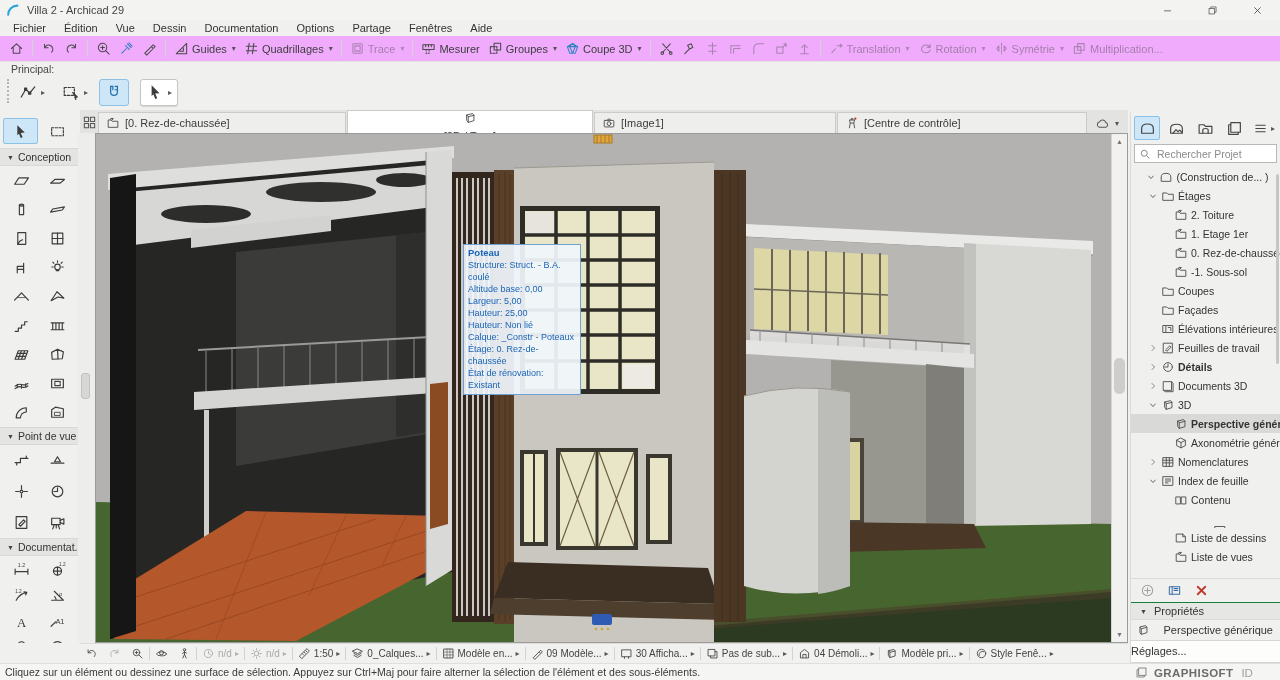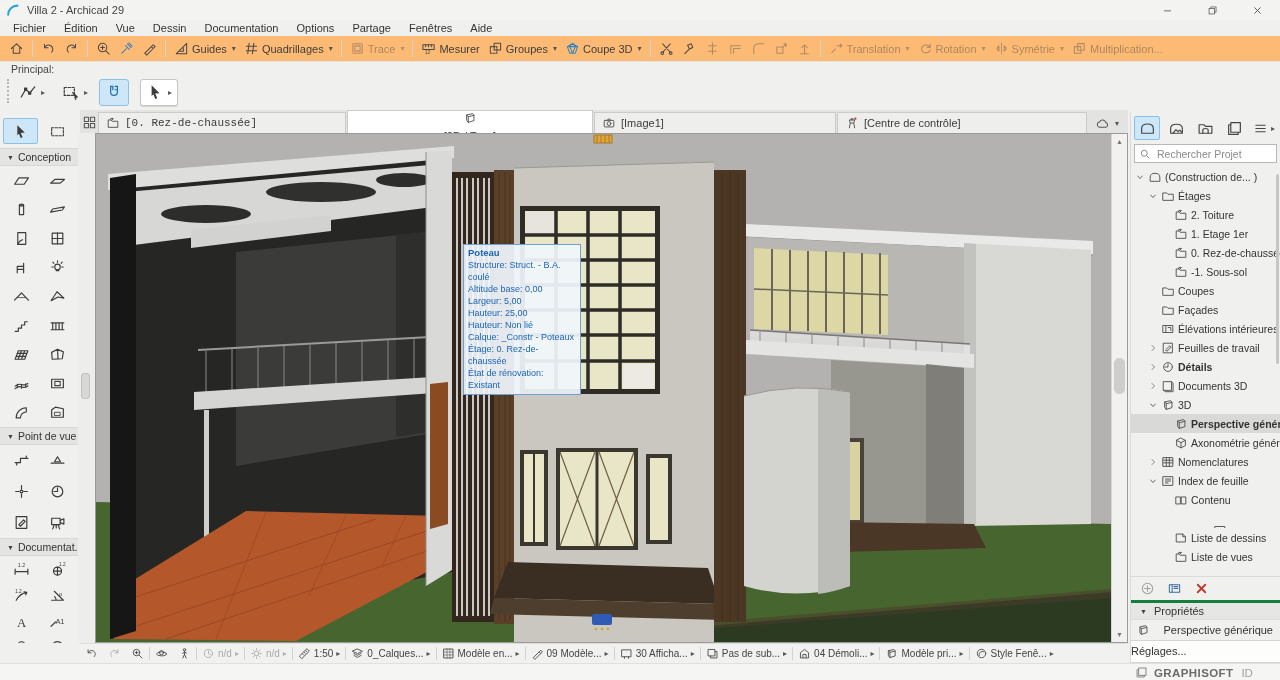--- a/index.html
+++ b/index.html
@@ -23,21 +23,21 @@
   .win-btn { width:45px; height:20px; display:flex; align-items:center; justify-content:center; color:#555; }
   .win-btn .ic { width:11px; height:11px; }
 
   
   .menubar { position:absolute; left:0; top:20px; width:1280px; height:16px;
     display:flex; align-items:center; padding-left:4px; background:#f0f0ef; }
   .menu-item { padding:1px 9px; color:#333; }
 
   
   .toolbar { position:absolute; left:0; top:36px; width:1280px; height:26px;
-    display:flex; align-items:center; padding-left:5px; background:#fdba74;
+    display:flex; align-items:center; padding-left:5px; background:#f0abfc;
     border-bottom:1px solid #e2e2e1; }
   .tbtn { display:flex; align-items:center; gap:3px; padding:3px 4px; border-radius:2px; color:#3d3d3d; white-space:nowrap; }
   .tbtn .ic { color:#4a4a4a; }
   .tsep { width:1px; height:17px; background:#d3d3d2; margin:0 4px; flex:none; }
 
   
   .principal-label { position:absolute; left:11px; top:63px; font-size:10.5px; color:#444; }
   .qhandle { position:absolute; left:7px; top:79px; height:24px; border-left:2px dotted #b5b5b4; }
   .quickbar { position:absolute; left:13px; top:76px; height:32px; display:flex; align-items:center; gap:5px; }
   .qbtn { height:27px; display:flex; align-items:center; gap:2px; padding:0 5px; border-radius:3px; border:1px solid transparent; }
@@ -106,21 +106,21 @@
   .tree-row { height:19px; display:flex; align-items:center; gap:3px; white-space:nowrap; overflow:hidden; font-size:10.5px; color:#333; }
   .tree-row .ic { width:14px; height:14px; color:#555; }
   .tree-row.selected { background:#d9d9d8; font-weight:bold; }
   .expander { width:11px; height:11px; flex:none; display:flex; align-items:center; justify-content:center; color:#555; }
   .expander .ic { width:10px; height:10px; }
   .tree-label { overflow:hidden; text-overflow:clip; }
   .tree-scroll { position:absolute; right:1px; top:8px; width:3px; height:190px; background:#c6c6c5; border-radius:2px; }
   .nav-fill { flex:1; }
   .nav-actions { display:flex; align-items:center; gap:12px; padding:4px 0 4px 9px; border-top:1px solid #dadad9; }
   .nav-actions .ic { width:15px; height:15px; }
-  .props-header { background:#e6e6e5; border-top:3px solid #15803d; border-bottom:1px solid #dcdcdb;
+  .props-header { background:#e6e6e5; border-top:1px solid #15803d; border-bottom:1px solid #dcdcdb;
     display:flex; align-items:center; gap:7px; padding:2px 9px; color:#333; }
   .props-header .tri { font-size:7px; color:#444; }
   .prop-row { display:flex; align-items:center; padding:3px 7px 3px 5px; }
   .prop-row .ic { width:14px; height:14px; color:#555; }
   .prop-value { margin-left:auto; color:#333; }
   .reglages { background:#fdfdfc; border-top:1px solid #d5d5d4; border-bottom:1px solid #d5d5d4;
     padding:4px 0 5px 0; color:#333; }
 
   
   .vbottom { position:absolute; left:80px; top:643px; width:1048px; height:20px;
@@ -427,21 +427,21 @@
     <div class="tab-overview">
       <svg class="ic" viewBox="0 0 16 16">
         <g fill="none" stroke="currentColor" stroke-width="1.1" stroke-linecap="round" stroke-linejoin="round">
           <rect x="2.5" y="2.5" width="4.5" height="4.5"></rect>
           <rect x="9" y="2.5" width="4.5" height="4.5"></rect>
           <rect x="2.5" y="9" width="4.5" height="4.5"></rect>
           <rect x="9" y="9" width="4.5" height="4.5"></rect>
         </g>
       </svg>
     </div>
-    <div class="tab" style="width: 248px; font-family: Liberation Mono, monospace;">
+    <div class="tab" style="width: 248px;">
       <svg class="ic" viewBox="0 0 16 16">
         <g fill="none" stroke="currentColor" stroke-width="1.1" stroke-linecap="round" stroke-linejoin="round">
           <path d="M2.5 12.5 V4.5 H5.5 L7 6 H13.5 V12.5 Z M5.5 4.5 V2.8 H8.5 L7 4.5"></path>
         </g>
       </svg>
       <span>[0. Rez-de-chaussée]</span>
     </div>
     <div class="tab active" style="width: 246px; flex-direction: column;">
       <svg class="ic" viewBox="0 0 16 16">
         <g fill="none" stroke="currentColor" stroke-width="1.1" stroke-linecap="round" stroke-linejoin="round">
@@ -916,21 +916,21 @@
     <svg class="ic" viewBox="0 0 16 16">
         <g fill="none" stroke="currentColor" stroke-width="1.3">
           <circle cx="7" cy="7" r="4"></circle>
           <path d="M10 10 L14 14"></path>
         </g>
       </svg>
     <input type="text" placeholder="Rechercher Projet" style="">
   </div>
   <div class="tree">
     <div class="tree-scroll"></div>
-  <div class="tree-row" style="padding-left: 3px;">
+  <div class="tree-row" style="padding-left: 3px; justify-content: center;">
         <span class="expander">
           <svg class="ic" viewBox="0 0 16 16">
             <path d="M4 6 L8 10.5 L12 6" fill="none" stroke="#555" stroke-width="1.4"></path>
           </svg>
         </span>
         <svg class="ic" viewBox="0 0 16 16">
           <g fill="none" stroke="currentColor" stroke-width="1.1" stroke-linecap="round" stroke-linejoin="round">
             <path d="M2.5 12.5 V8 Q2.5 3.8 8 3.8 Q13.5 3.8 13.5 8 V12.5 Z"></path>
           </g>
         </svg>
@@ -1343,20 +1343,21 @@
           <circle cx="8" cy="8" r="5.2"></circle>
           <path d="M5 10.5 A4.3 4.3 0 0 1 11 5.8"></path>
         </g>
       </svg>
       <span>Style Fenê...</span>
       <span class="vb-arr">▸</span>
     </div>
   </div>
 
 <div class="statusbar">
+  <span>Cliquez sur un élément ou dessinez une surface de sélection. Appuyez sur Ctrl+Maj pour faire alterner la sélection de l'élément et des sous-éléments.</span>
   <div class="brand">
     <svg class="ic" viewBox="0 0 16 16">
         <g fill="none" stroke="currentColor" stroke-width="1.1">
           <rect x="4.5" y="2.5" width="9" height="9"></rect>
           <path d="M4.5 4.5 H2.5 V13.5 H11.5 V11.5"></path>
         </g>
       </svg>
     <span class="brand-main">GRAPHISOFT</span>
     <span class="brand-id">ID</span>
   </div>

